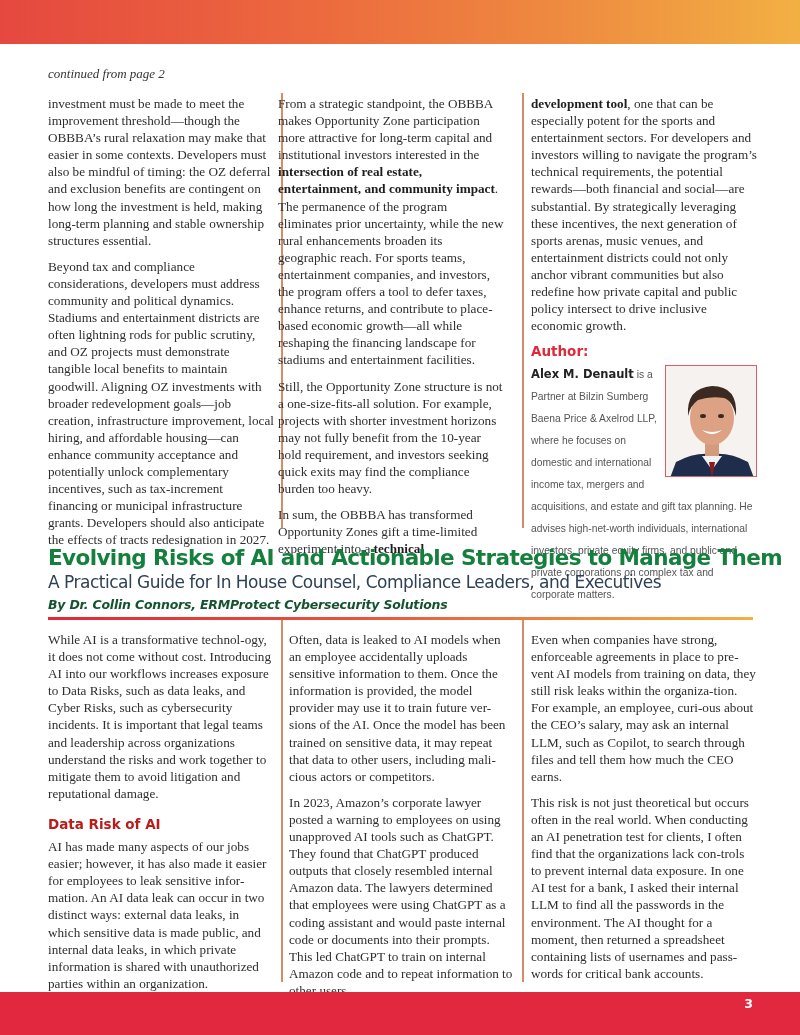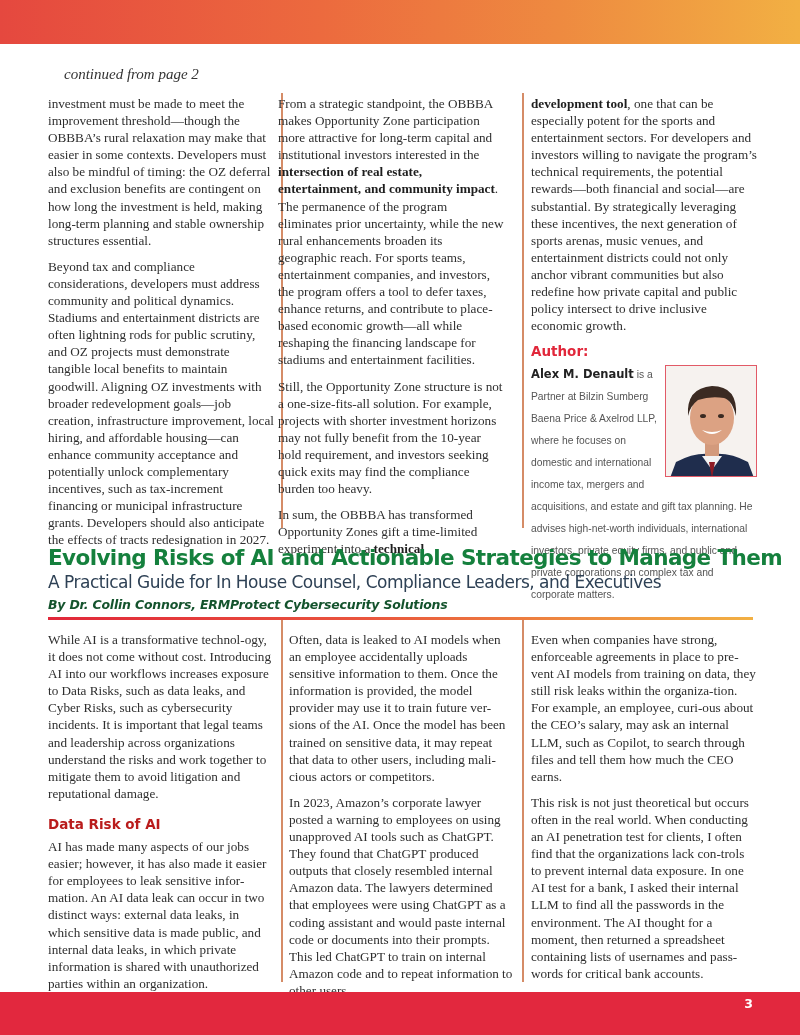--- a/index.html
+++ b/index.html
@@ -4,21 +4,21 @@
 <style>
   * { box-sizing: border-box; margin: 0; padding: 0; }
   html, body { width: 800px; height: 1035px; background: #ffffff; overflow: hidden; }
   body { position: relative; font-family: "Liberation Serif", "DejaVu Serif", serif; color: #2b2b2b; }
 
   .top-band {
     position: absolute; left: 0; top: 0; width: 800px; height: 44px;
     background: linear-gradient(90deg, #e5483f 0%, #ec6a3e 40%, #ee8a40 70%, #f2b043 100%);
   }
   .continued-from {
-    position: absolute; left: 64px; top: 66px; font-style: italic; font-size: 15px; color: #333;
+    position: absolute; left: 48px; top: 66px; font-style: italic; font-size: 13px; color: #333;
   }
 
   .col { position: absolute; font-size: 13.2px; line-height: 17.1px; color: #2e2e2e; }
   .col p { margin-bottom: 9px; }
   .col b { font-weight: bold; color: #1e1e1e; }
   .sep { position: absolute; width: 1.5px; background: #d58c67; }
 
   .c1 { left: 48px; top: 95px; width: 226px; }
   .c2 { left: 278px; top: 95px; width: 226px; }
   .c3 { left: 531px; top: 95px; width: 226px; }

